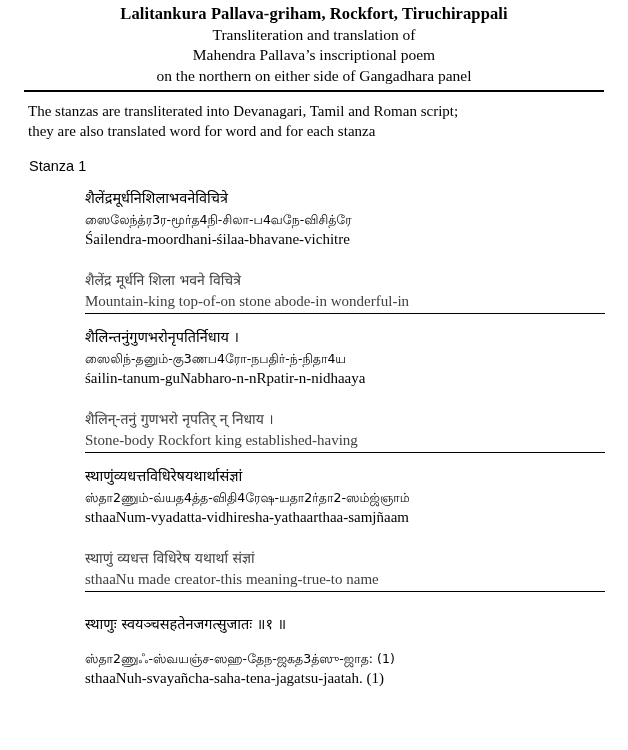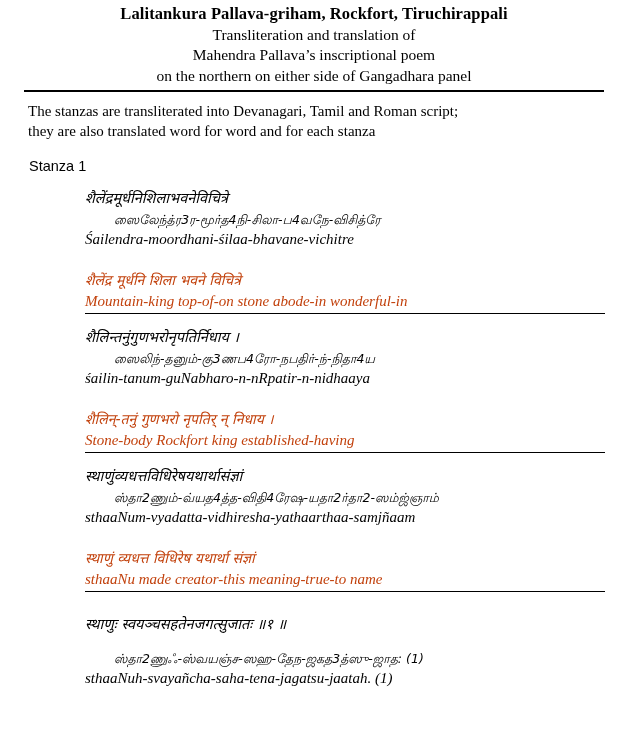--- a/index.html
+++ b/index.html
@@ -60,48 +60,46 @@
     font-size: 14.5px;
     margin-left: 29px;
     color: #000000;
   }
   .heading-pilaster { margin-top: 36px; }
   .heading-stanza   { margin-top: 17px; }
 
   
   .stanzas {
     margin-top: 14px;
-    font-style: italic;
   }
   .block {
     margin-left: 85px;
     margin-right: 23px;
   }
 
   .source-block {
     margin-bottom: 0;
   }
   .trans-block {
-    color: #c2410c;
+    color: #404040;
     border-bottom: 1px solid #000000;
     padding-bottom: 1px;
   }
 
   .line-deva {
     font-family: "DejaVu Sans", sans-serif;
     font-size: 14.5px;
     line-height: 1.5;
     white-space: pre;
   }
   .line-tamil {
     font-family: "DejaVu Sans", sans-serif;
     font-size: 12.5px;
     line-height: 1.55;
     white-space: pre;
-    margin-left: 29px;
   }
   .line-roman {
     font-family: "Liberation Serif", "DejaVu Serif", serif;
     font-size: 15px;
     line-height: 1.45;
     white-space: pre;
   }
   .trans-block .line-deva {
     font-size: 14px;
     line-height: 1.5;

